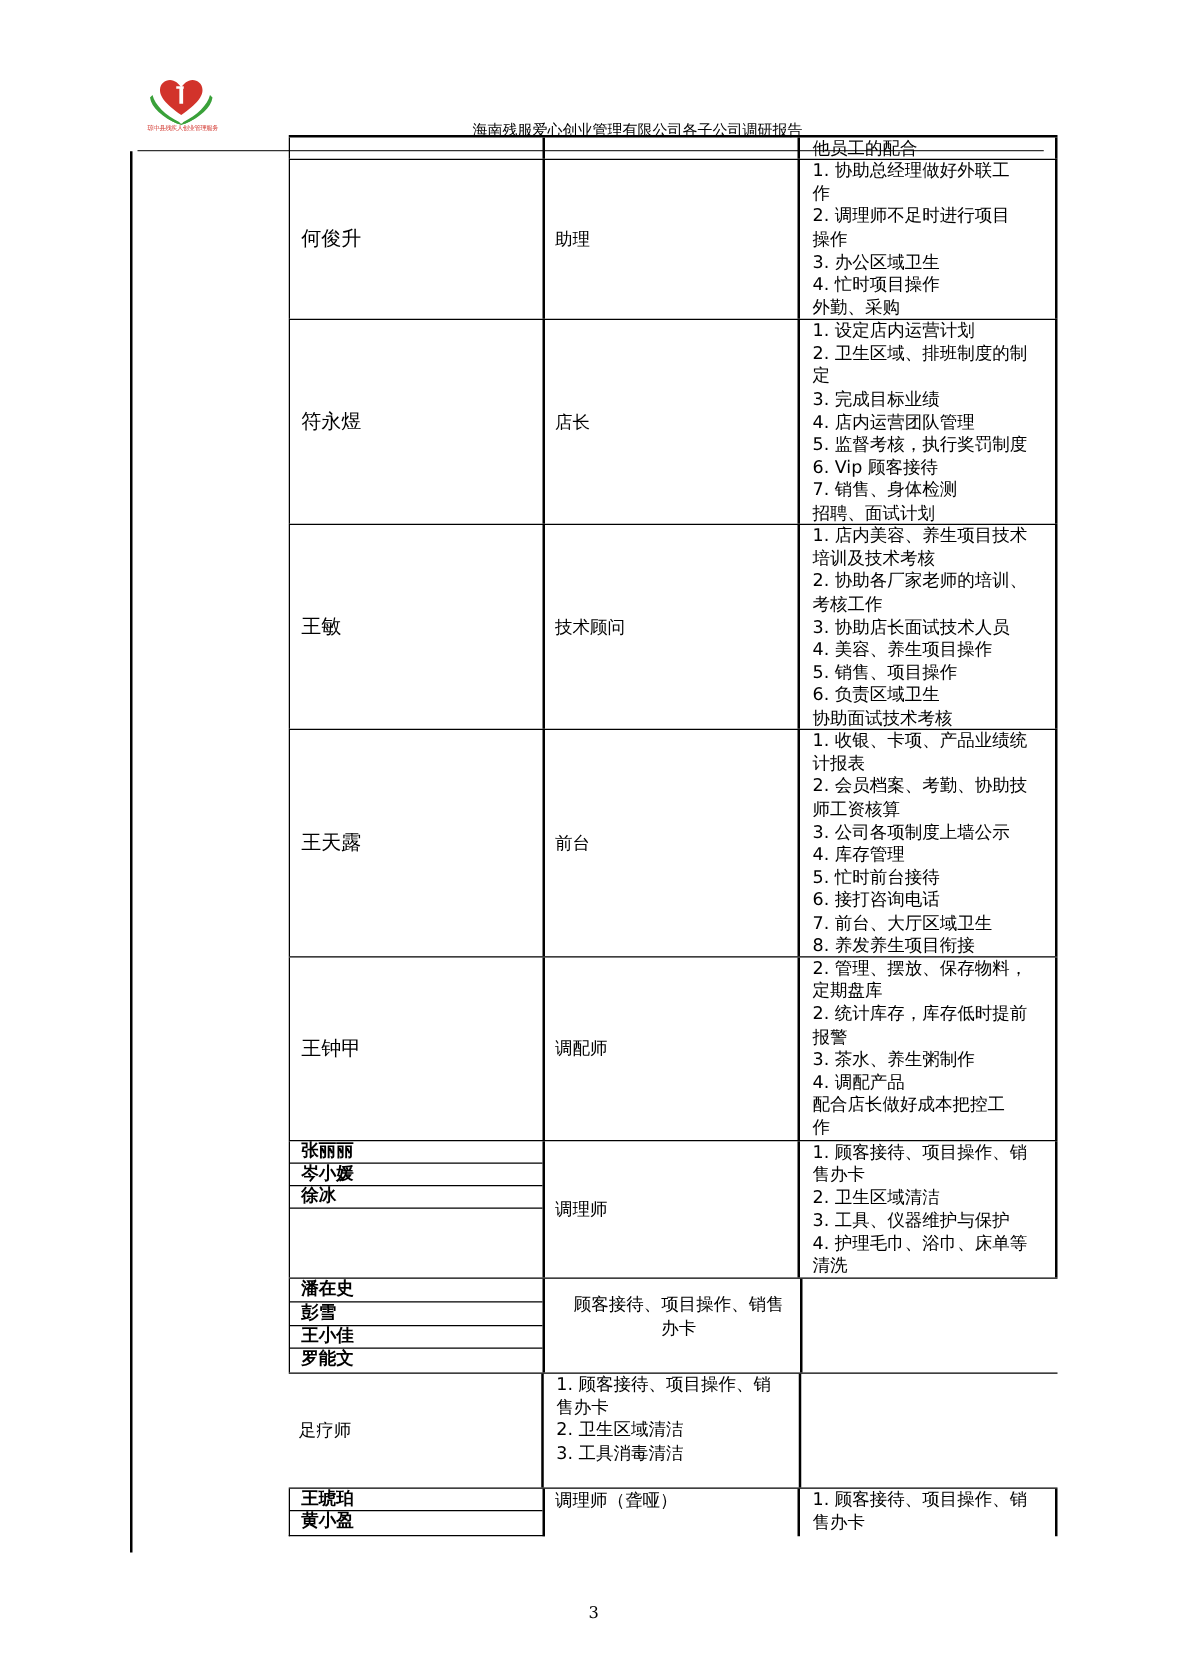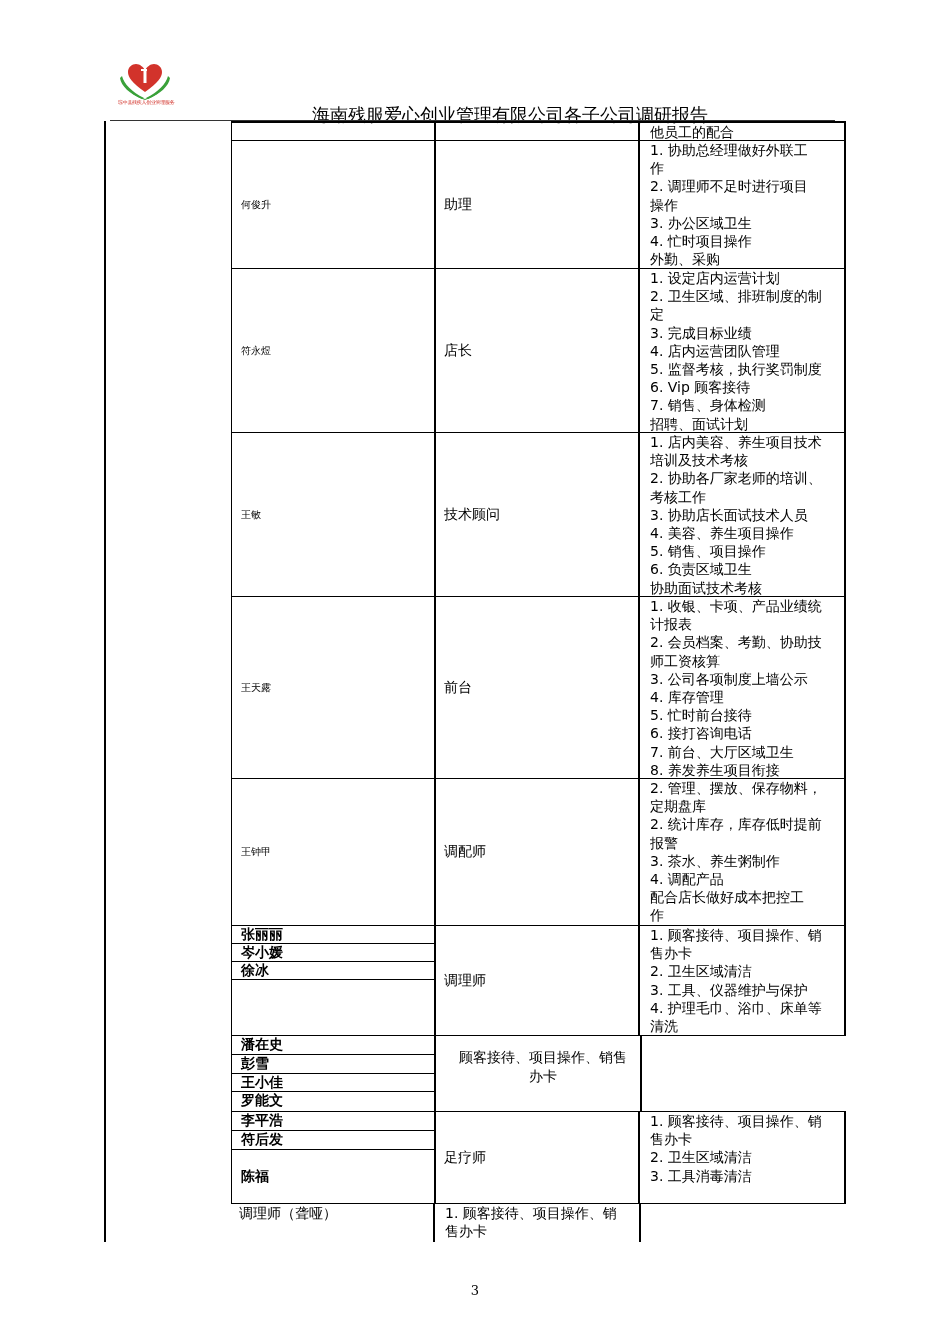--- a/index.html
+++ b/index.html
@@ -3,33 +3,33 @@
   <meta charset="utf-8">
   <style>
     * { margin: 0; padding: 0; box-sizing: border-box; }
     html, body { width: 950px; height: 1344px; background: #ffffff; }
     body { position: relative; font-family: "DejaVu Sans", sans-serif; color: #000; overflow: hidden; }
 
     .logo { position: absolute; left: 118px; top: 62px; width: 54px; height: 48px; }
     .logo svg { display: block; }
     .logo-caption { position: absolute; left: 118px; top: 99px; width: 54px; font-size: 5px; color: #d2332b; text-align: center; white-space: nowrap; letter-spacing: -0.3px; }
 
-    .header-title { position: absolute; left: 0; width: 950px; top: 106px; text-align: center; font-size: 18px; line-height: 18px; padding-left: 70px; }
+    .header-title { position: absolute; left: 0; width: 950px; top: 95px; text-align: center; font-size: 12px; line-height: 18px; padding-left: 70px; }
     .header-rule { position: absolute; left: 110px; top: 120px; width: 725px; height: 1px; background: #333; }
 
     .left-bar { position: absolute; left: 104px; top: 121px; width: 2px; height: 1121px; background: #000; }
 
-    .tbl { position: absolute; left: 231px; top: 121px; width: 615px; }
+    .tbl { position: absolute; left: 231px; top: 108px; width: 615px; }
     .row { position: relative; display: flex; border-bottom: 1px solid #000; }
     .row.last { border-bottom: none; }
     .c-name { width: 205px; border-left: 1px solid #000; border-right: 2px solid #000; position: relative; }
     .c-role { width: 204px; border-right: 2px solid #000; display: flex; align-items: center; padding-left: 8px; font-size: 14px; }
     .c-duty { width: 206px; border-right: 2px solid #000; padding-left: 10px; font-size: 14px; line-height: 18.2px; }
     .c-duty div { white-space: nowrap; }
-    .single-name { display: flex; align-items: center; padding-left: 9px; font-size: 10px; height: 100%; }
+    .single-name { display: flex; align-items: center; padding-left: 9px; font-size: 16px; height: 100%; }
     .subnames { display: flex; flex-direction: column; height: 100%; }
     .subname { padding-left: 9px; font-size: 14px; line-height: 17px; border-bottom: 1px solid #000; font-weight: bold; }
     .subname.tall { flex: 1; display: flex; align-items: center; border-bottom: none; }
     .subname.lastsub { border-bottom: none; }
     .role-top { align-items: flex-start; padding-top: 1px; }
     .duty-center { display: flex; flex-direction: column; justify-content: center; padding-bottom: 14px; text-align: center; }
     .top-thick { border-top: 2px solid #000; }
 
     .page-num { position: absolute; left: 0; width: 950px; top: 1283px; text-align: center; font-family: "DejaVu Serif", serif; font-size: 13px; }
   </style>
@@ -179,37 +179,36 @@
         <div class="subname lastsub" style="height:19px;">罗能文</div>
       </div>
     </div>
     <div class="c-duty duty-center">
       <div>顾客接待、项目操作、销售</div>
       <div>办卡</div>
     </div>
   </div>
 
   <div class="row" style="height:92px;">
-    <div class="c-name">
-      <div class="subnames">
-        <div class="subname" style="height:19px;">李平浩</div>
-        <div class="subname" style="height:19px;">符后发</div>
-        <div class="subname tall">陈福</div>
-      </div>
-    </div>
     <div class="c-role">足疗师</div>
     <div class="c-duty">
       <div>1. 顾客接待、项目操作、销</div>
       <div>售办卡</div>
       <div>2. 卫生区域清洁</div>
       <div>3. 工具消毒清洁</div>
     </div>
   </div>
 
   <div class="row last" style="height:38px;">
+    <div class="c-name" style="border-bottom:1px solid #000;">
+      <div class="subnames">
+        <div class="subname" style="height:18px;">王琥珀</div>
+        <div class="subname lastsub" style="height:18px;">黄小盈</div>
+      </div>
+    </div>
     <div class="c-role role-top">调理师（聋哑）</div>
     <div class="c-duty">
       <div>1. 顾客接待、项目操作、销</div>
       <div>售办卡</div>
     </div>
   </div>
 </div>
 
 <div class="page-num">3</div>
 

